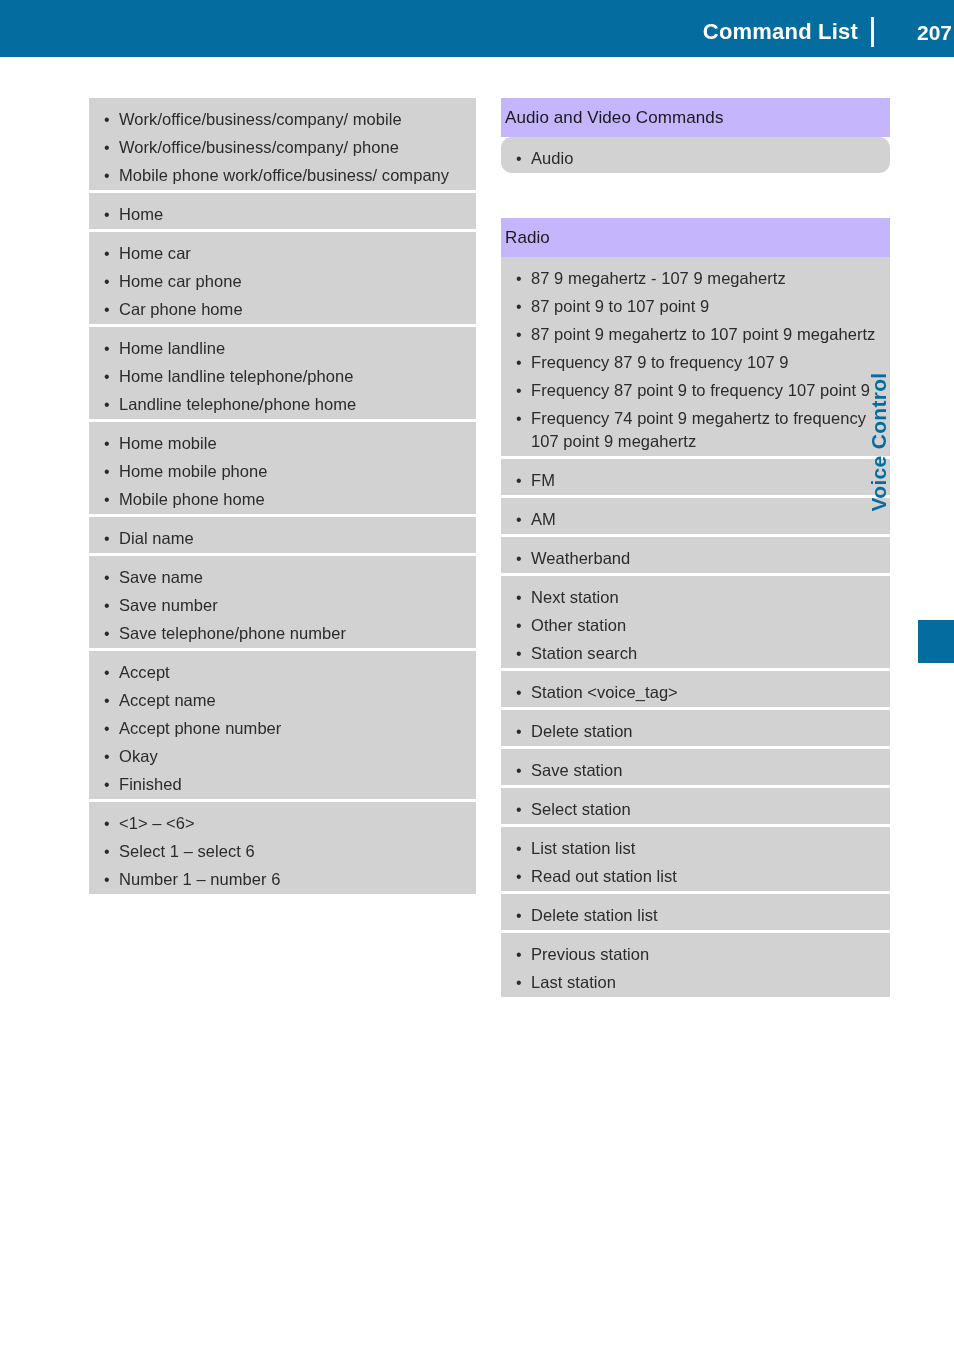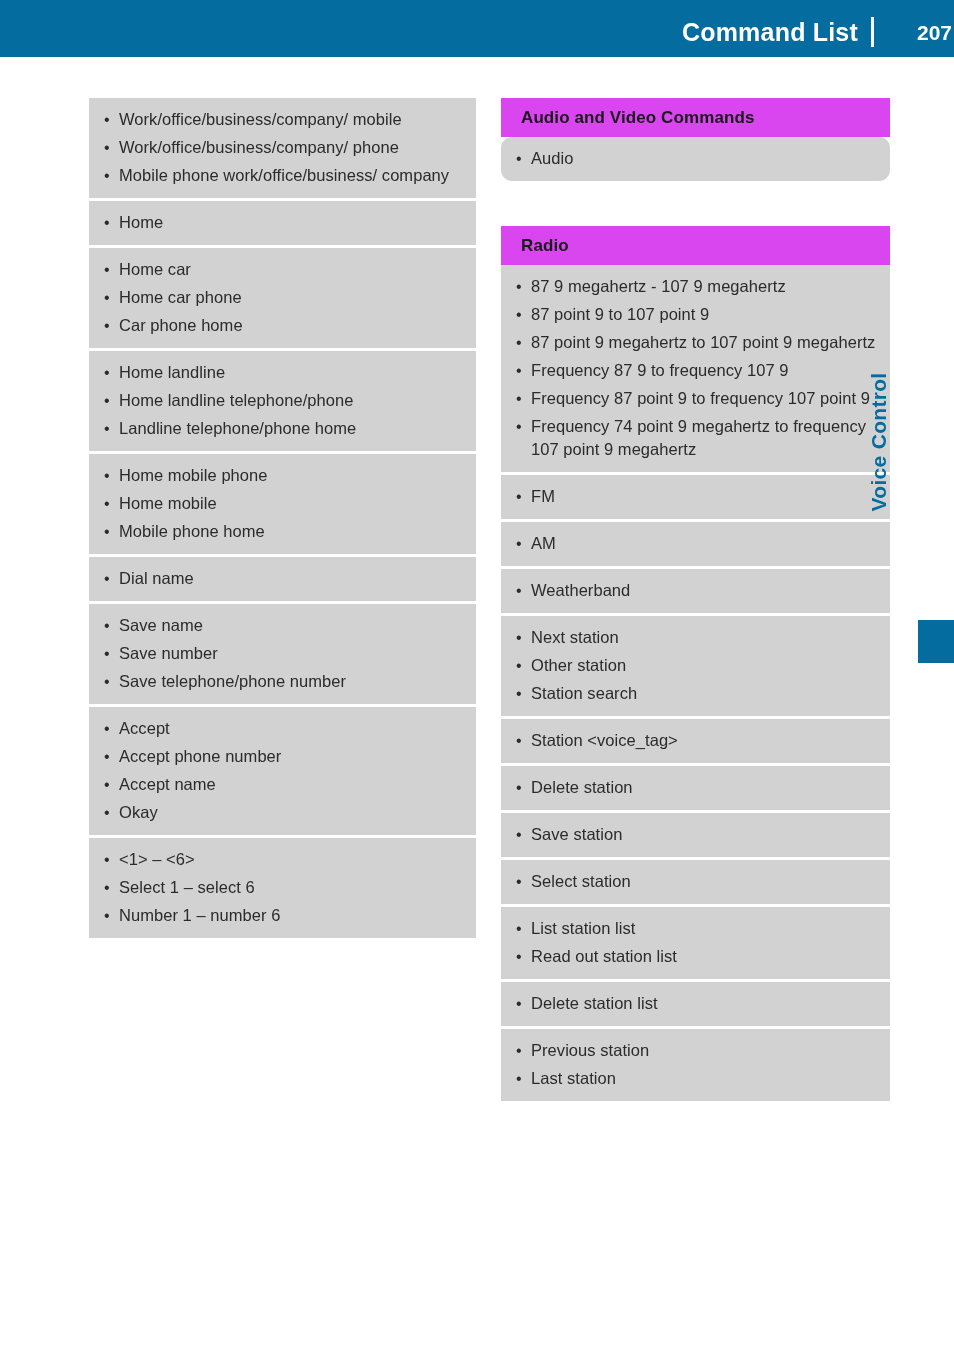--- a/index.html
+++ b/index.html
@@ -22,21 +22,21 @@
     left: 0;
     width: 954px;
     height: 57px;
     background: #046c9e;
   }
   .header-title {
     position: absolute;
     right: 96px;
     top: 20px;
     color: #ffffff;
-    font-size: 25px;
+    font-size: 22px;
     font-weight: bold;
     letter-spacing: 0.2px;
     line-height: 24px;
     text-align: right;
     white-space: nowrap;
     margin-left: 28px;
   }
   .header-divider {
     position: absolute;
     right: 80px;
@@ -66,33 +66,33 @@
   }
   .col {
     position: absolute;
     top: 0;
   }
   .col-left  { left: 89px;  width: 387px; }
   .col-right { left: 501px; width: 389px; }
 
   
   .section-head {
-    background: #d946ef;
+    background: #c4b5fd;
     color: #1a1a1a;
     font-size: 17px;
-    font-weight: bold;
-    padding: 9px 0 9px 20px;
+    font-weight: normal;
+    padding: 9px 0 9px 4px;
     line-height: 21px;
     letter-spacing: 0.1px;
   }
 
   
   .group {
     background: #d2d2d2;
-    padding: 10px 14px 11px 13px;
+    padding: 10px 14px 3px 13px;
     margin-bottom: 3px;
   }
   .group.spacer-after { margin-bottom: 45px; border-radius: 11px; }
 
   .cmd {
     position: relative;
     padding-left: 17px;
     font-size: 16.5px;
     line-height: 23px;
     color: #2b2b2b;
@@ -159,37 +159,38 @@
         <div class="cmd">Home car</div>
         <div class="cmd">Home car phone</div>
         <div class="cmd">Car phone home</div>
       </div>
       <div class="group">
         <div class="cmd">Home landline</div>
         <div class="cmd">Home landline telephone/phone</div>
         <div class="cmd">Landline telephone/phone home</div>
       </div>
       <div class="group">
+        <div class="cmd">Home mobile</div>
         <div class="cmd">Home mobile phone</div>
-        <div class="cmd">Home mobile</div>
         <div class="cmd">Mobile phone home</div>
       </div>
       <div class="group">
         <div class="cmd">Dial name</div>
       </div>
       <div class="group">
         <div class="cmd">Save name</div>
         <div class="cmd">Save number</div>
         <div class="cmd">Save telephone/phone number</div>
       </div>
       <div class="group">
         <div class="cmd">Accept</div>
+        <div class="cmd">Accept name</div>
         <div class="cmd">Accept phone number</div>
-        <div class="cmd">Accept name</div>
         <div class="cmd">Okay</div>
+        <div class="cmd">Finished</div>
       </div>
       <div class="group">
         <div class="cmd">&lt;1&gt; – &lt;6&gt;</div>
         <div class="cmd">Select 1 – select 6</div>
         <div class="cmd">Number 1 – number 6</div>
       </div>
     </div>
 
   <div class="col col-right" id="right-column">
       <div class="section-head">Audio and Video Commands</div>

